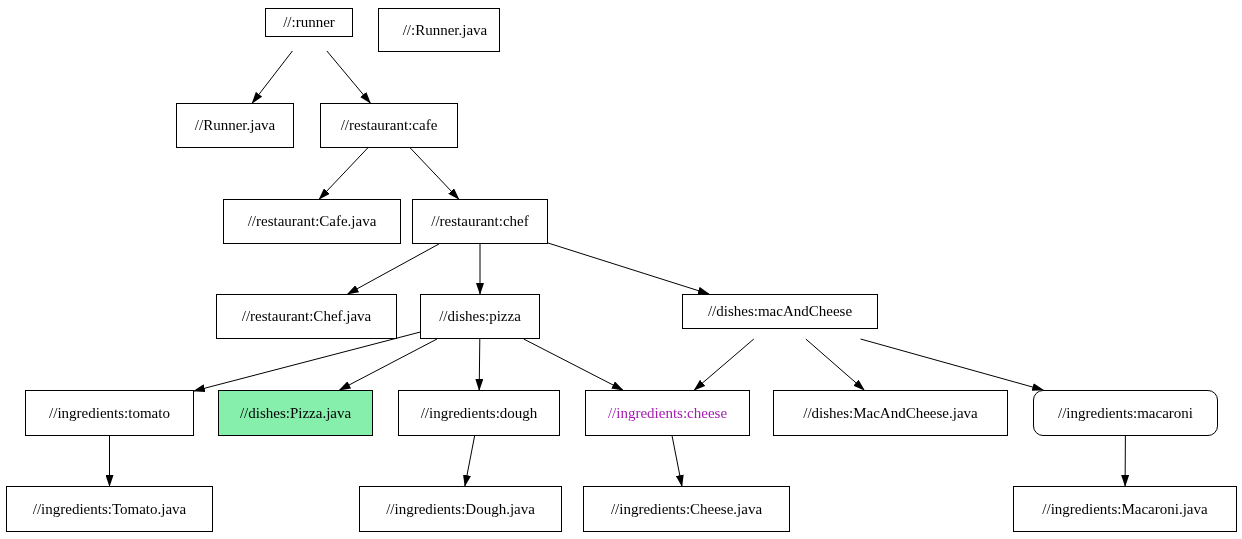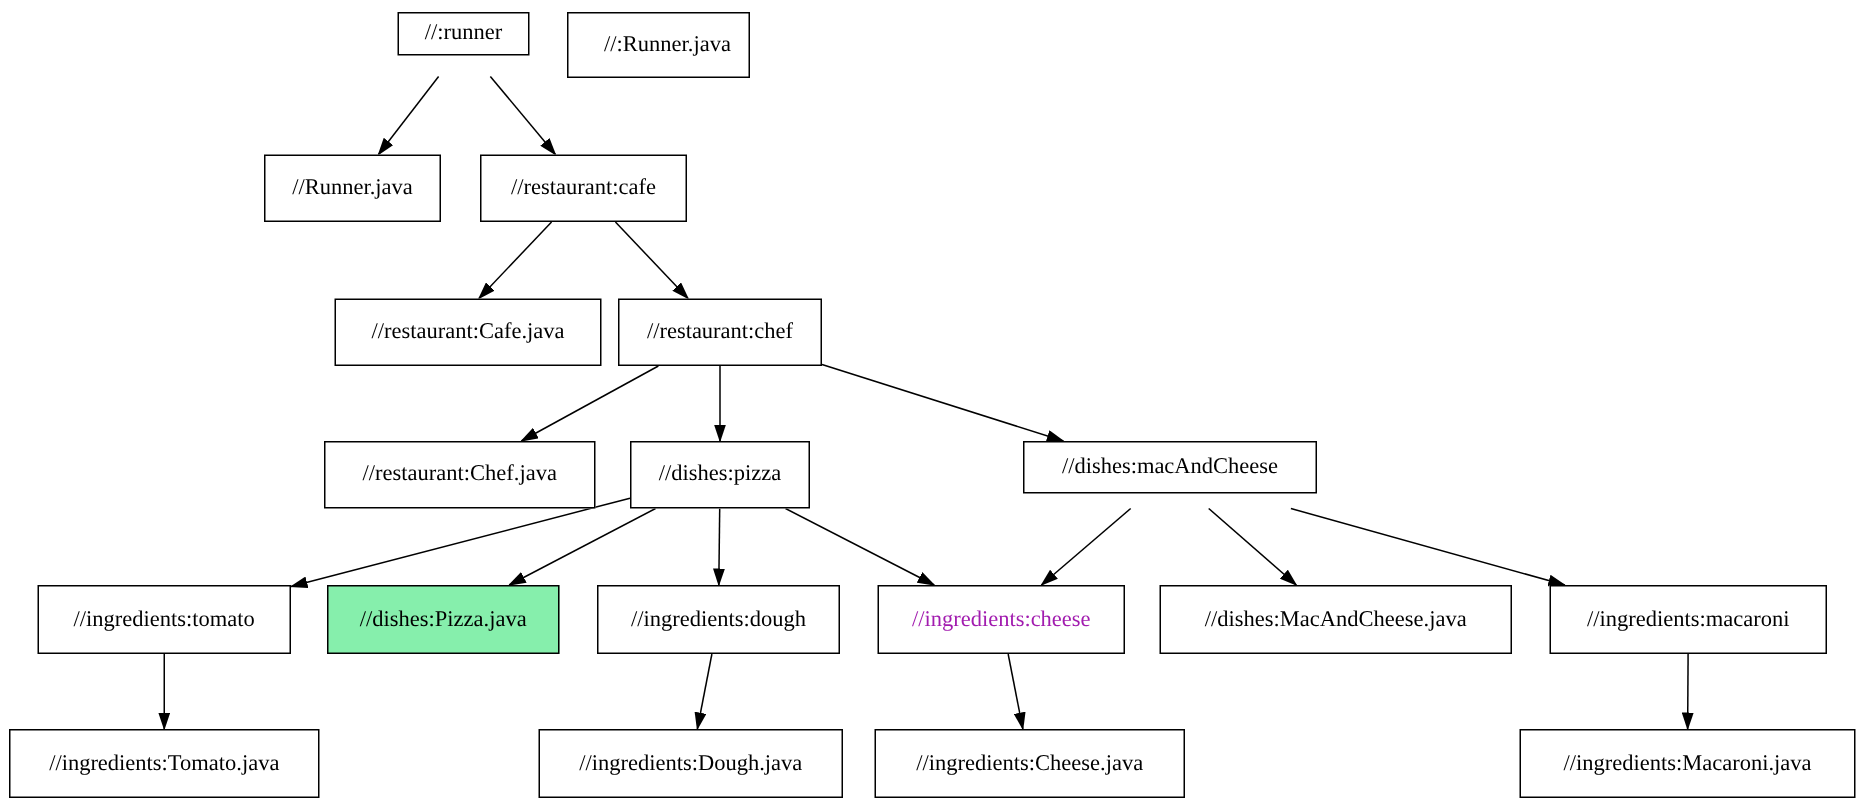--- a/index.html
+++ b/index.html
@@ -109,21 +109,21 @@
       </div>
       <div class="node" style="left: 398px; top: 390px; width: 162px; height: 46px; border-color: rgb(0, 0, 0); background: rgb(255, 255, 255);">
         <span class="node-label" style="color: rgb(0, 0, 0);">//ingredients:dough</span>
       </div>
       <div class="node" style="left: 585px; top: 390px; width: 165px; height: 46px; border-color: rgb(0, 0, 0); background: rgb(255, 255, 255);">
         <span class="node-label" style="color: #a21caf;">//ingredients:cheese</span>
       </div>
       <div class="node" style="left: 773px; top: 390px; width: 235px; height: 46px; border-color: rgb(0, 0, 0); background: rgb(255, 255, 255);">
         <span class="node-label" style="color: rgb(0, 0, 0);">//dishes:MacAndCheese.java</span>
       </div>
-      <div class="node" style="left: 1033px; top: 390px; width: 185px; height: 46px; border-color: rgb(0, 0, 0); background: rgb(255, 255, 255);">
+      <div class="node" style="left: 1033px; top: 390px; width: 185px; height: 46px; border-color: rgb(0, 0, 0); background: rgb(255, 255, 255); border-radius: 10px;">
         <span class="node-label" style="color: rgb(0, 0, 0);">//ingredients:macaroni</span>
       </div>
       <div class="node" style="left: 6px; top: 486px; width: 207px; height: 46px; border-color: rgb(0, 0, 0); background: rgb(255, 255, 255);">
         <span class="node-label" style="color: rgb(0, 0, 0);">//ingredients:Tomato.java</span>
       </div>
       <div class="node" style="left: 359px; top: 486px; width: 203px; height: 46px; border-color: rgb(0, 0, 0); background: rgb(255, 255, 255);">
         <span class="node-label" style="color: rgb(0, 0, 0);">//ingredients:Dough.java</span>
       </div>
       <div class="node" style="left: 583px; top: 486px; width: 207px; height: 46px; border-color: rgb(0, 0, 0); background: rgb(255, 255, 255);">
         <span class="node-label" style="color: rgb(0, 0, 0);">//ingredients:Cheese.java</span>

